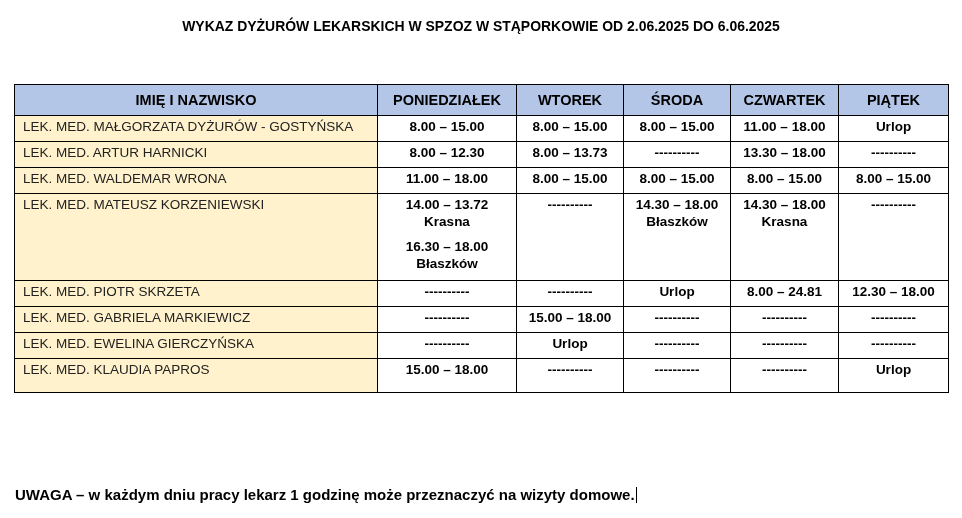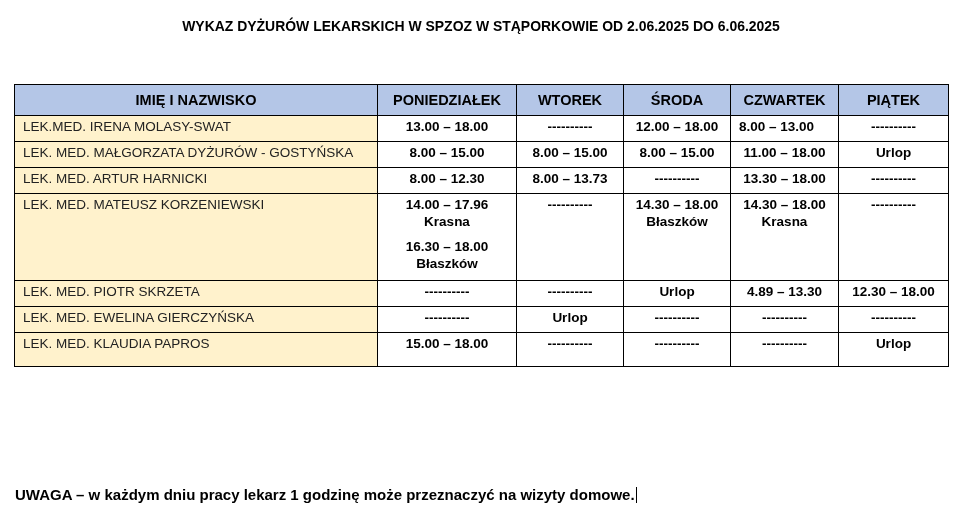--- a/index.html
+++ b/index.html
@@ -55,48 +55,48 @@
       <th>IMIĘ I NAZWISKO</th>
       <th>PONIEDZIAŁEK</th>
       <th>WTOREK</th>
       <th>ŚRODA</th>
       <th>CZWARTEK</th>
       <th>PIĄTEK</th>
     </tr>
   </thead>
   <tbody>
     <tr class="r-normal">
-      <td class="name">LEK.MED. IRENA MOLASY-SWAT</td>
-      <td class="day">13.00 – 18.00</td>
-      <td class="day">----------</td>
-      <td class="day">12.00 – 18.00</td>
-      <td class="day" style="text-align:left;padding-left:8px;">8.00 – 13.00</td>
-      <td class="day">----------</td>
-    </tr>
-    <tr class="r-normal">
       <td class="name">LEK. MED. MAŁGORZATA DYŻURÓW - GOSTYŃSKA</td>
       <td class="day">8.00 – 15.00</td>
       <td class="day">8.00 – 15.00</td>
       <td class="day">8.00 – 15.00</td>
       <td class="day">11.00 – 18.00</td>
       <td class="day">Urlop</td>
     </tr>
     <tr class="r-normal">
       <td class="name">LEK. MED. ARTUR HARNICKI</td>
       <td class="day">8.00 – 12.30</td>
       <td class="day">8.00 – 13.73</td>
       <td class="day">----------</td>
       <td class="day">13.30 – 18.00</td>
       <td class="day">----------</td>
     </tr>
+    <tr class="r-normal">
+      <td class="name">LEK. MED. WALDEMAR WRONA</td>
+      <td class="day">11.00 – 18.00</td>
+      <td class="day">8.00 – 15.00</td>
+      <td class="day">8.00 – 15.00</td>
+      <td class="day">8.00 – 15.00</td>
+      <td class="day">8.00 – 15.00</td>
+    </tr>
     <tr class="r-tall">
       <td class="name">LEK. MED. MATEUSZ KORZENIEWSKI</td>
       <td class="day">
         <span class="block">
-          <span style="display:block">14.00 – 17.96</span>
+          <span style="display:block">14.00 – 13.72</span>
           <span style="display:block">Krasna</span>
         </span>
         <span class="block">
           <span style="display:block">16.30 – 18.00</span>
           <span style="display:block">Błaszków</span>
         </span>
       </td>
       <td class="day">----------</td>
       <td class="day">
         <span style="display:block">14.30 – 18.00</span>
@@ -106,22 +106,30 @@
         <span style="display:block">14.30 – 18.00</span>
         <span style="display:block">Krasna</span>
       </td>
       <td class="day">----------</td>
     </tr>
     <tr class="r-normal">
       <td class="name">LEK. MED. PIOTR SKRZETA</td>
       <td class="day">----------</td>
       <td class="day">----------</td>
       <td class="day">Urlop</td>
-      <td class="day">4.89 – 13.30</td>
+      <td class="day">8.00 – 24.81</td>
       <td class="day">12.30 – 18.00</td>
+    </tr>
+    <tr class="r-normal">
+      <td class="name">LEK. MED. GABRIELA MARKIEWICZ</td>
+      <td class="day">----------</td>
+      <td class="day">15.00 – 18.00</td>
+      <td class="day">----------</td>
+      <td class="day">----------</td>
+      <td class="day">----------</td>
     </tr>
     <tr class="r-normal">
       <td class="name">LEK. MED. EWELINA GIERCZYŃSKA</td>
       <td class="day">----------</td>
       <td class="day">Urlop</td>
       <td class="day">----------</td>
       <td class="day">----------</td>
       <td class="day">----------</td>
     </tr>
     <tr class="r-last">

